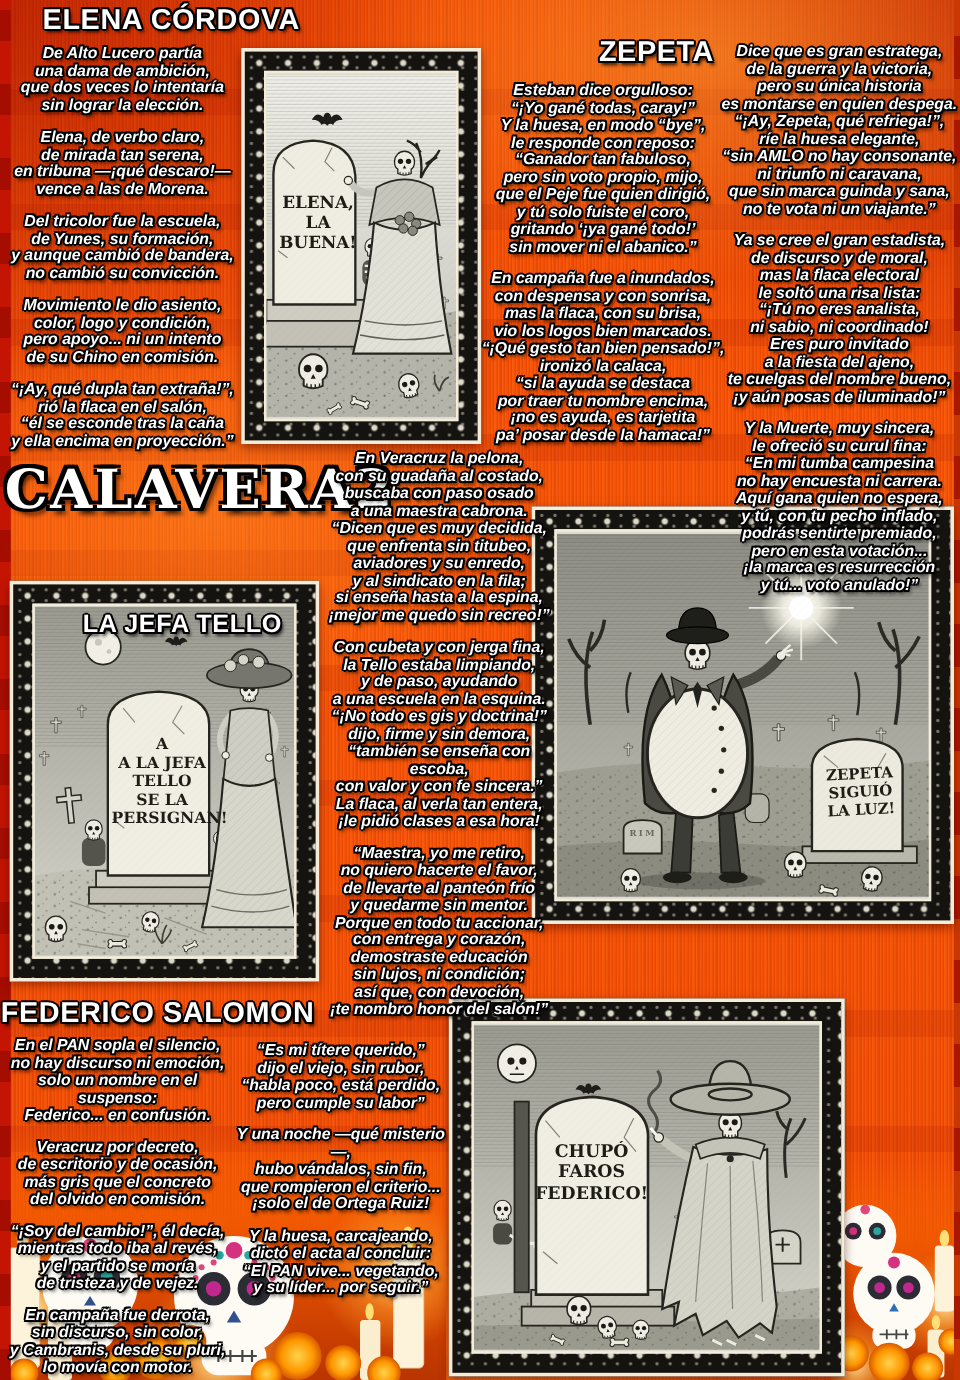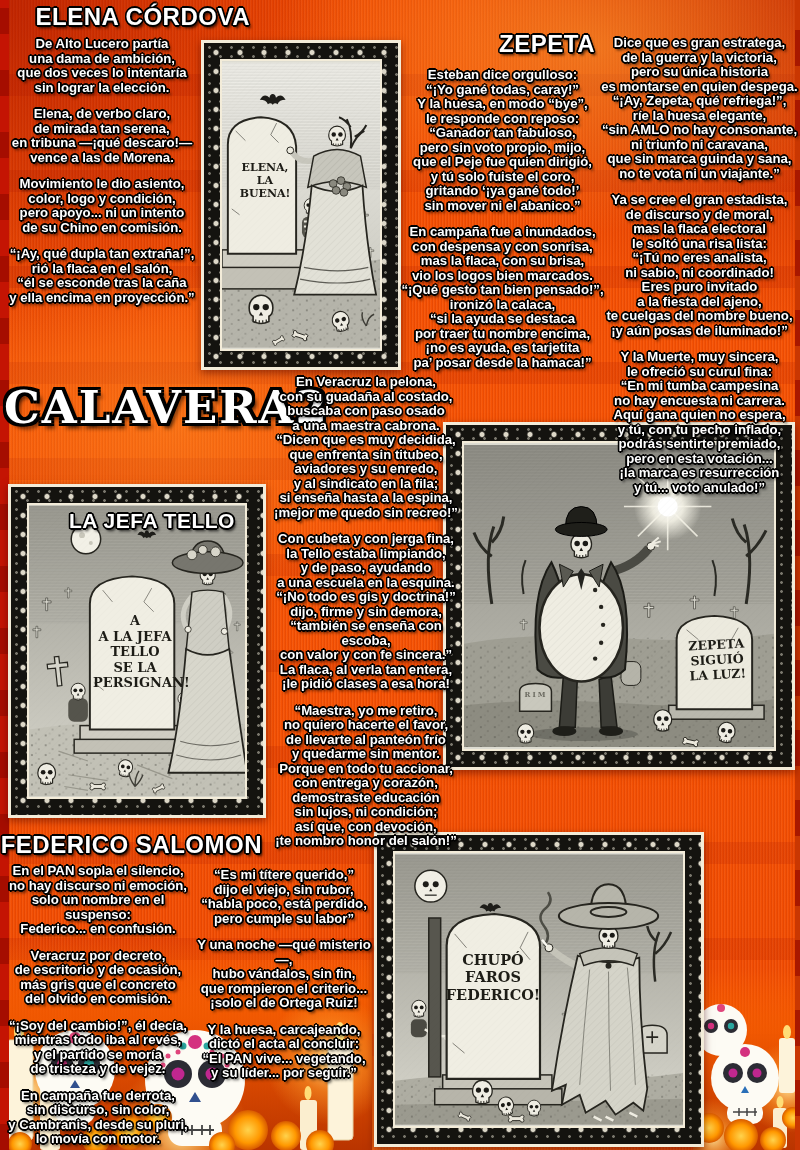--- a/index.html
+++ b/index.html
@@ -15,21 +15,21 @@
           repeating-linear-gradient(90deg, rgba(120,10,0,.10) 0 1px, rgba(255,255,255,.05) 1px 2px, transparent 2px 3px),
           linear-gradient(180deg,#f14c02,#f75505 45%,#ef4a02);}
   .edge-band{position:absolute;top:0;height:1150px;z-index:2;}
   #left-band{left:0;width:9px;background:repeating-linear-gradient(0deg,#a50d00 0 26px,#c41403 26px 62px);}
   #right-band{right:0;width:5px;background:repeating-linear-gradient(0deg,#c93702 0 34px,#a81800 34px 70px);}
   .outl{color:#fff;font-weight:bold;
         text-shadow:-1.4px -1.4px 0 #000,1.4px -1.4px 0 #000,-1.4px 1.4px 0 #000,1.4px 1.4px 0 #000,
                     0 -1.6px 0 #000,0 1.6px 0 #000,-1.6px 0 0 #000,1.6px 0 0 #000,2px 3px 3px rgba(0,0,0,.85);}
   .sec-title{position:absolute;z-index:6;text-align:right;font-size:24px;letter-spacing:.5px;}
   .poem{position:absolute;z-index:6;text-align:center;font-size:13.2px;line-height:1.1;}
-  .stanza{white-space:pre-line;margin-bottom:12px;}
+  .stanza{white-space:pre-line;margin-bottom:12px;font-style:italic;}
   #masthead{position:absolute;left:4px;top:386px;width:270px;z-index:6;text-align:center;
             font-family:"DejaVu Serif",serif;color:#fff;font-weight:bold;line-height:.98;
             text-shadow:-3px -3px 0 #000,3px -3px 0 #000,-3px 3px 0 #000,3px 3px 0 #000,
                         0 -3px 0 #000,0 3px 0 #000,-3px 0 0 #000,3px 0 0 #000,4px 5px 4px rgba(0,0,0,.8);}
   #masthead .l1{font-size:45px;letter-spacing:2px;}
   #masthead .l2{font-size:43px;letter-spacing:3px;}
   .art{box-sizing:border-box;position:absolute;z-index:4;background-color:#14130f;
        border:3px solid #f3ecd9;padding:16px;box-shadow:0 3px 8px rgba(70,0,0,.5);
        background-image:radial-gradient(circle,#ddd8c8 2px, rgba(221,216,200,.3) 2.8px, transparent 3.6px),
                         radial-gradient(circle, rgba(205,200,185,.55) 1px, transparent 1.7px);
@@ -226,20 +226,24 @@
 
   <div class="poem outl" style="left:4px;top:37px;width:196px">
     <div class="stanza">De Alto Lucero partía
 una dama de ambición,
 que dos veces lo intentaría
 sin lograr la elección.</div>
     <div class="stanza">Elena, de verbo claro,
 de mirada tan serena,
 en tribuna —¡qué descaro!—
 vence a las de Morena.</div>
+    <div class="stanza">Del tricolor fue la escuela,
+de Yunes, su formación,
+y aunque cambió de bandera,
+no cambió su convicción.</div>
     <div class="stanza">Movimiento le dio asiento,
 color, logo y condición,
 pero apoyo... ni un intento
 de su Chino en comisión.</div>
     <div class="stanza">“¡Ay, qué dupla tan extraña!”,
 rió la flaca en el salón,
 “él se esconde tras la caña
 y ella encima en proyección.”</div>
   </div>
   <div class="poem outl" style="left:400px;top:68px;width:205px">
@@ -397,21 +401,21 @@
           </g>
           <use href="#gSkull" transform="translate(118 76) scale(0.95)"></use>
         </g>
         <use href="#gSkull" transform="translate(40 254) scale(1.35)"></use>
         <use href="#gSkull" transform="translate(122 266) scale(0.95) rotate(-12)"></use>
         <use href="#gBone" transform="translate(80 280) rotate(18)"></use>
         <use href="#gBone" transform="translate(58 285) rotate(-30) scale(0.8)"></use>
         <path d="M148 270 q2 -10 8 -12 m-8 12 q-6 -8 -4 -14" stroke="#3f3e37" stroke-width="1.5" fill="none"></path>
         <rect width="162" height="292" fill="url(#hatchP)" opacity="0.13"></rect>
       </svg>
-      <div class="stone-text" style="left:6px;top:100px;width:74px;font-size:11px">ELENA,
+      <div class="stone-text" style="left:6px;top:100px;width:74px;font-size:14px">ELENA,
 LA
 BUENA!</div>
     </div>
   </div>
 
   <div class="art" style="left:8px;top:484px;width:258px;height:334px">
     <div class="scene">
       <svg viewBox="0 0 220 296">
         <rect width="220" height="296" fill="url(#skyFed)"></rect>
         <rect width="220" height="120" fill="url(#hlineP)" opacity="0.5"></rect>

